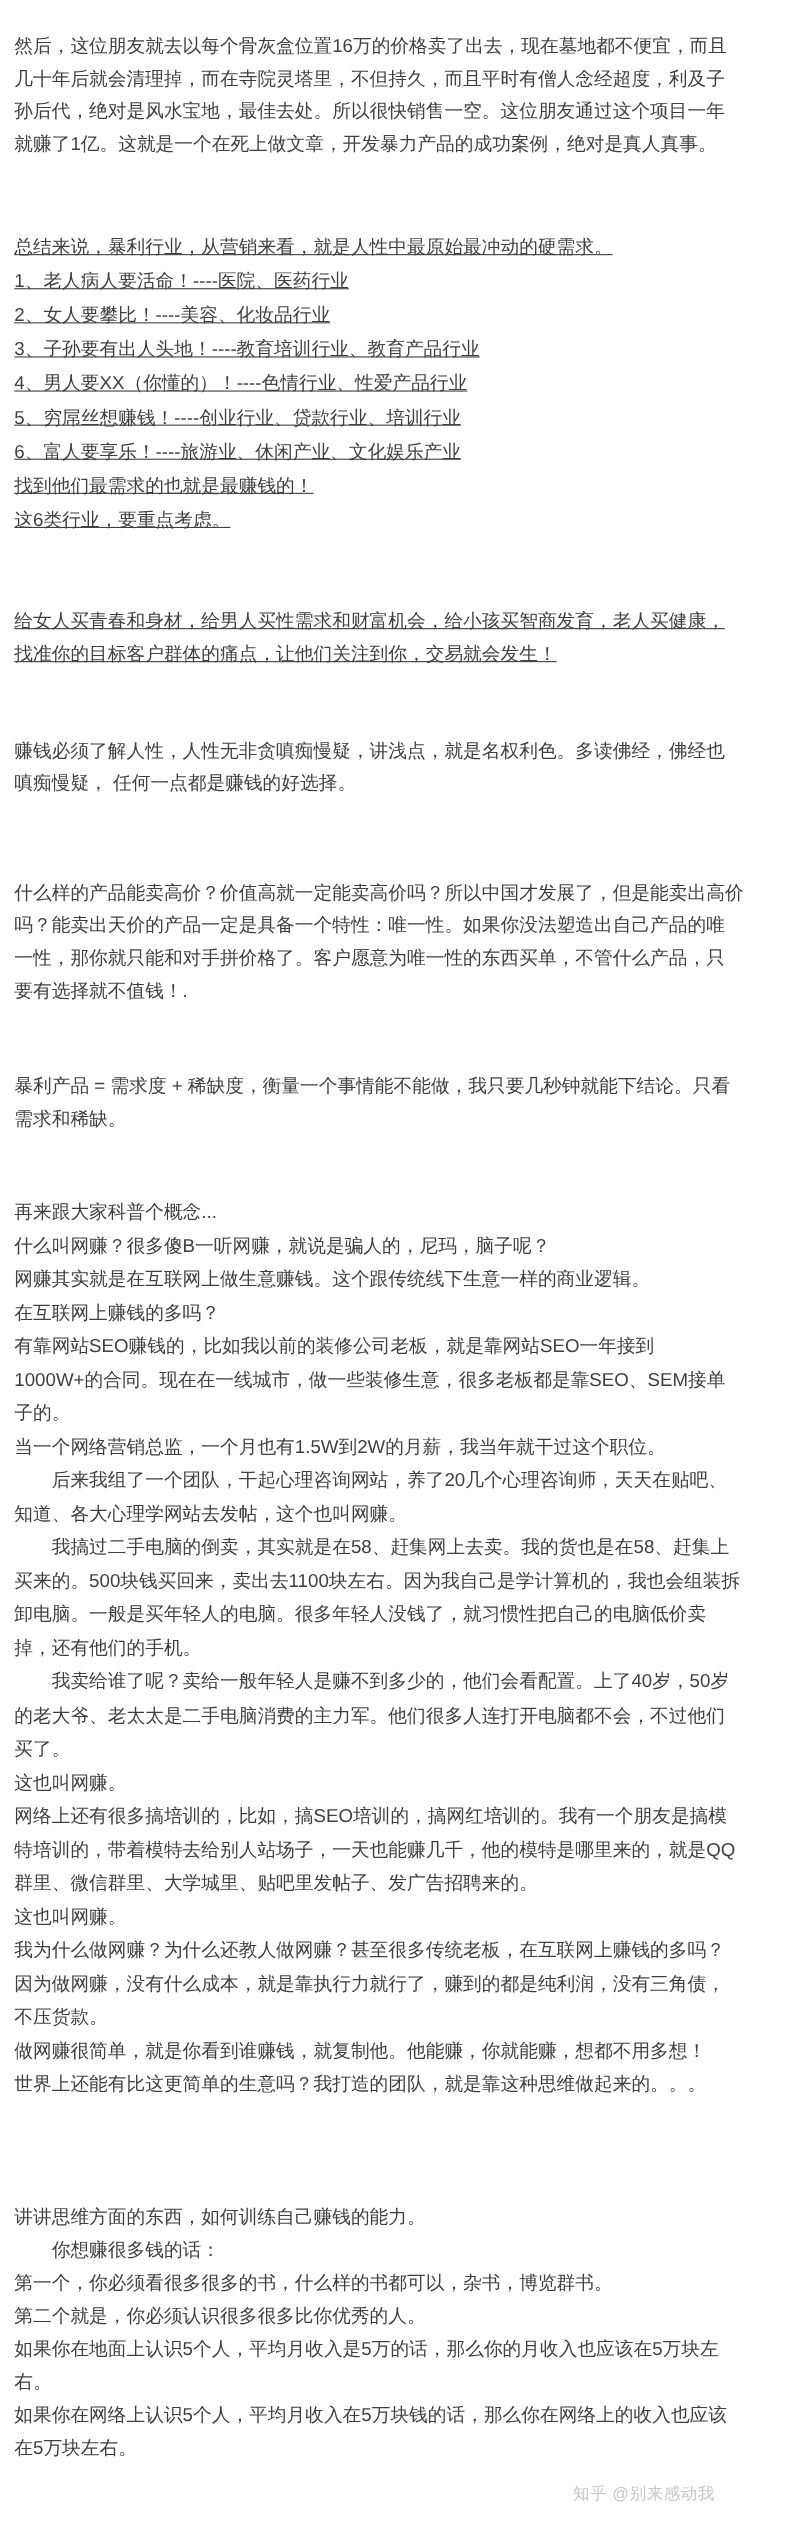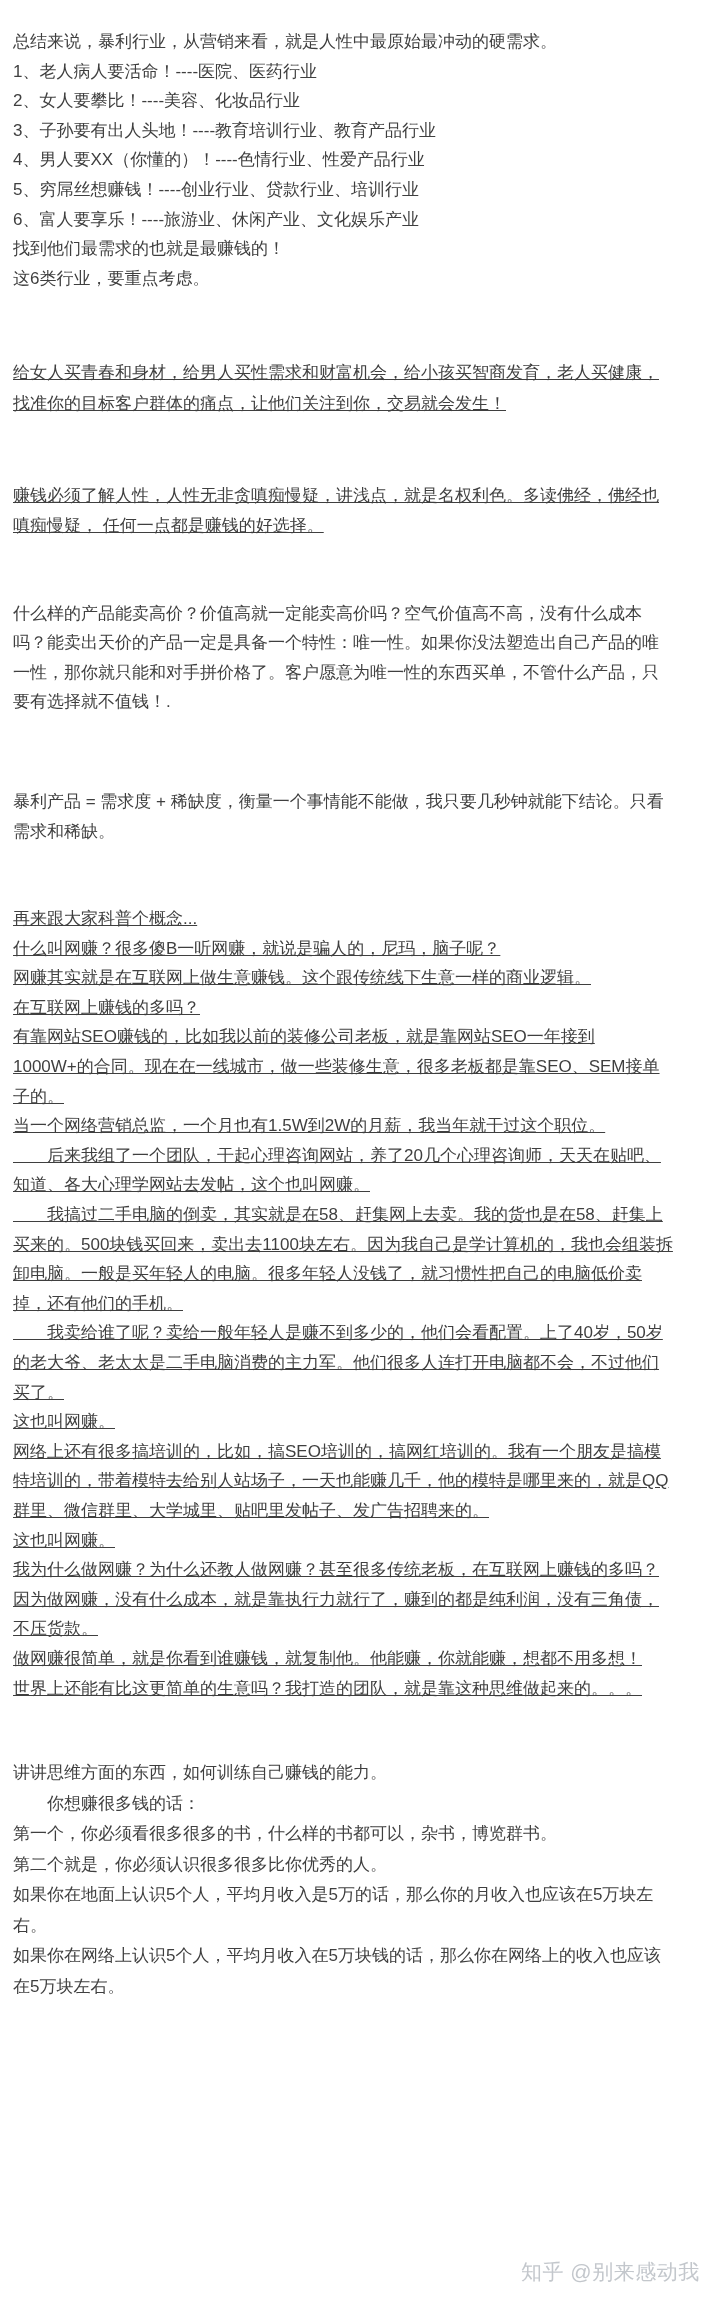--- a/index.html
+++ b/index.html
@@ -21,58 +21,64 @@
     font-weight: 400;
   }
   .para { line-height: 29.6px; }
   .line { white-space: pre; }
   
   .para:nth-child(1) { margin-bottom: 64px; }
   .para:nth-child(2) { line-height: 31px; margin-bottom: 62px; text-decoration: underline; }
   .para:nth-child(3) { margin-bottom: 58px; text-decoration: underline; }
   .para:nth-child(4) { margin-bottom: 70px; }
   .para:nth-child(5) { margin-bottom: 58px; }
-  .para:nth-child(6) { margin-bottom: 55px; text-decoration: underline; }
-  .para:nth-child(7) { line-height: 30.5px; margin-bottom: 37px; }
+  .para:nth-child(6) { margin-bottom: 55px; }
+  .para:nth-child(7) { line-height: 30.5px; margin-bottom: 90px; }
   .para:nth-child(8) { line-height: 30px; margin-bottom: 0; }
   .watermark {
     position: absolute;
     left: 521px;
     top: 2258px;
-    font-size: 21px;
+    font-size: 15px;
     letter-spacing: 0.5px;
     color: rgba(189, 193, 199, 0.9);
     white-space: pre;
   }
 </style>
 </head>
 <body style="background: rgb(255, 255, 255);">
 
 <div class="article" id="article" style="color: rgb(63, 63, 63);">
+    <div class="para">
+      <div class="line">然后，这位朋友就去以每个骨灰盒位置16万的价格卖了出去，现在墓地都不便宜，而且</div>
+      <div class="line">几十年后就会清理掉，而在寺院灵塔里，不但持久，而且平时有僧人念经超度，利及子</div>
+      <div class="line">孙后代，绝对是风水宝地，最佳去处。所以很快销售一空。这位朋友通过这个项目一年</div>
+      <div class="line">就赚了1亿。这就是一个在死上做文章，开发暴力产品的成功案例，绝对是真人真事。</div>
+    </div>
     <div class="para">
       <div class="line">总结来说，暴利行业，从营销来看，就是人性中最原始最冲动的硬需求。</div>
       <div class="line">1、老人病人要活命！----医院、医药行业</div>
       <div class="line">2、女人要攀比！----美容、化妆品行业</div>
       <div class="line">3、子孙要有出人头地！----教育培训行业、教育产品行业</div>
       <div class="line">4、男人要XX（你懂的）！----色情行业、性爱产品行业</div>
       <div class="line">5、穷屌丝想赚钱！----创业行业、贷款行业、培训行业</div>
       <div class="line">6、富人要享乐！----旅游业、休闲产业、文化娱乐产业</div>
       <div class="line">找到他们最需求的也就是最赚钱的！</div>
       <div class="line">这6类行业，要重点考虑。</div>
     </div>
     <div class="para">
       <div class="line">给女人买青春和身材，给男人买性需求和财富机会，给小孩买智商发育，老人买健康，</div>
       <div class="line">找准你的目标客户群体的痛点，让他们关注到你，交易就会发生！</div>
     </div>
     <div class="para">
       <div class="line">赚钱必须了解人性，人性无非贪嗔痴慢疑，讲浅点，就是名权利色。多读佛经，佛经也</div>
       <div class="line">嗔痴慢疑， 任何一点都是赚钱的好选择。</div>
     </div>
     <div class="para">
-      <div class="line">什么样的产品能卖高价？价值高就一定能卖高价吗？空气价值高不高，没有什么成本</div>
+      <div class="line">什么样的产品能卖高价？价值高就一定能卖高价吗？所以中国才发展了，但是能卖出高价</div>
       <div class="line">吗？能卖出天价的产品一定是具备一个特性：唯一性。如果你没法塑造出自己产品的唯</div>
       <div class="line">一性，那你就只能和对手拼价格了。客户愿意为唯一性的东西买单，不管什么产品，只</div>
       <div class="line">要有选择就不值钱！.</div>
     </div>
     <div class="para">
       <div class="line">暴利产品 = 需求度 + 稀缺度，衡量一个事情能不能做，我只要几秒钟就能下结论。只看</div>
       <div class="line">需求和稀缺。</div>
     </div>
     <div class="para">
       <div class="line">再来跟大家科普个概念...</div>

